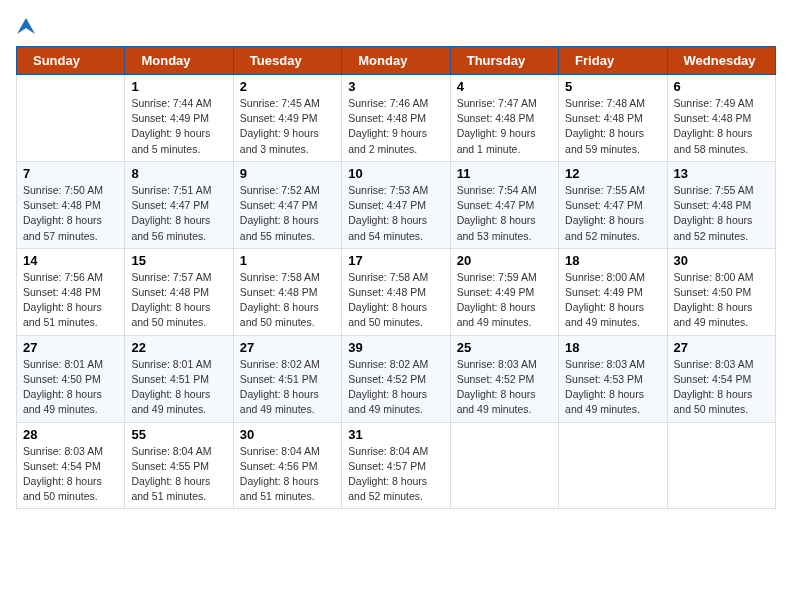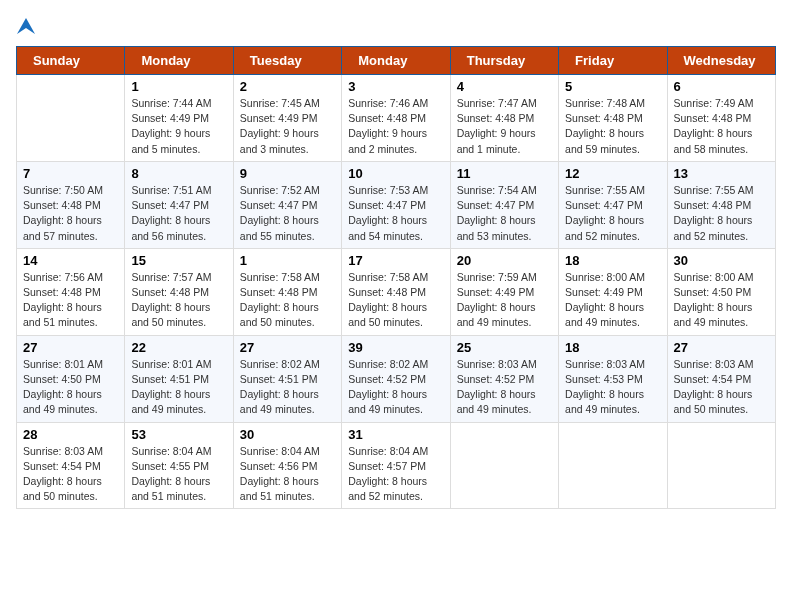--- a/index.html
+++ b/index.html
@@ -226,21 +226,21 @@
           <span class="day-num">27</span>
           <div class="day-info">Sunrise: 8:03 AM<br>Sunset: 4:54 PM<br>Daylight: 8 hours and 50 minutes.</div>
         </td>
       </tr>
       <tr>
         <td>
           <span class="day-num">28</span>
           <div class="day-info">Sunrise: 8:03 AM<br>Sunset: 4:54 PM<br>Daylight: 8 hours and 50 minutes.</div>
         </td>
         <td>
-          <span class="day-num">53</span>
+          <span class="day-num">55</span>
           <div class="day-info">Sunrise: 8:04 AM<br>Sunset: 4:55 PM<br>Daylight: 8 hours and 51 minutes.</div>
         </td>
         <td>
           <span class="day-num">30</span>
           <div class="day-info">Sunrise: 8:04 AM<br>Sunset: 4:56 PM<br>Daylight: 8 hours and 51 minutes.</div>
         </td>
         <td>
           <span class="day-num">31</span>
           <div class="day-info">Sunrise: 8:04 AM<br>Sunset: 4:57 PM<br>Daylight: 8 hours and 52 minutes.</div>
         </td>

